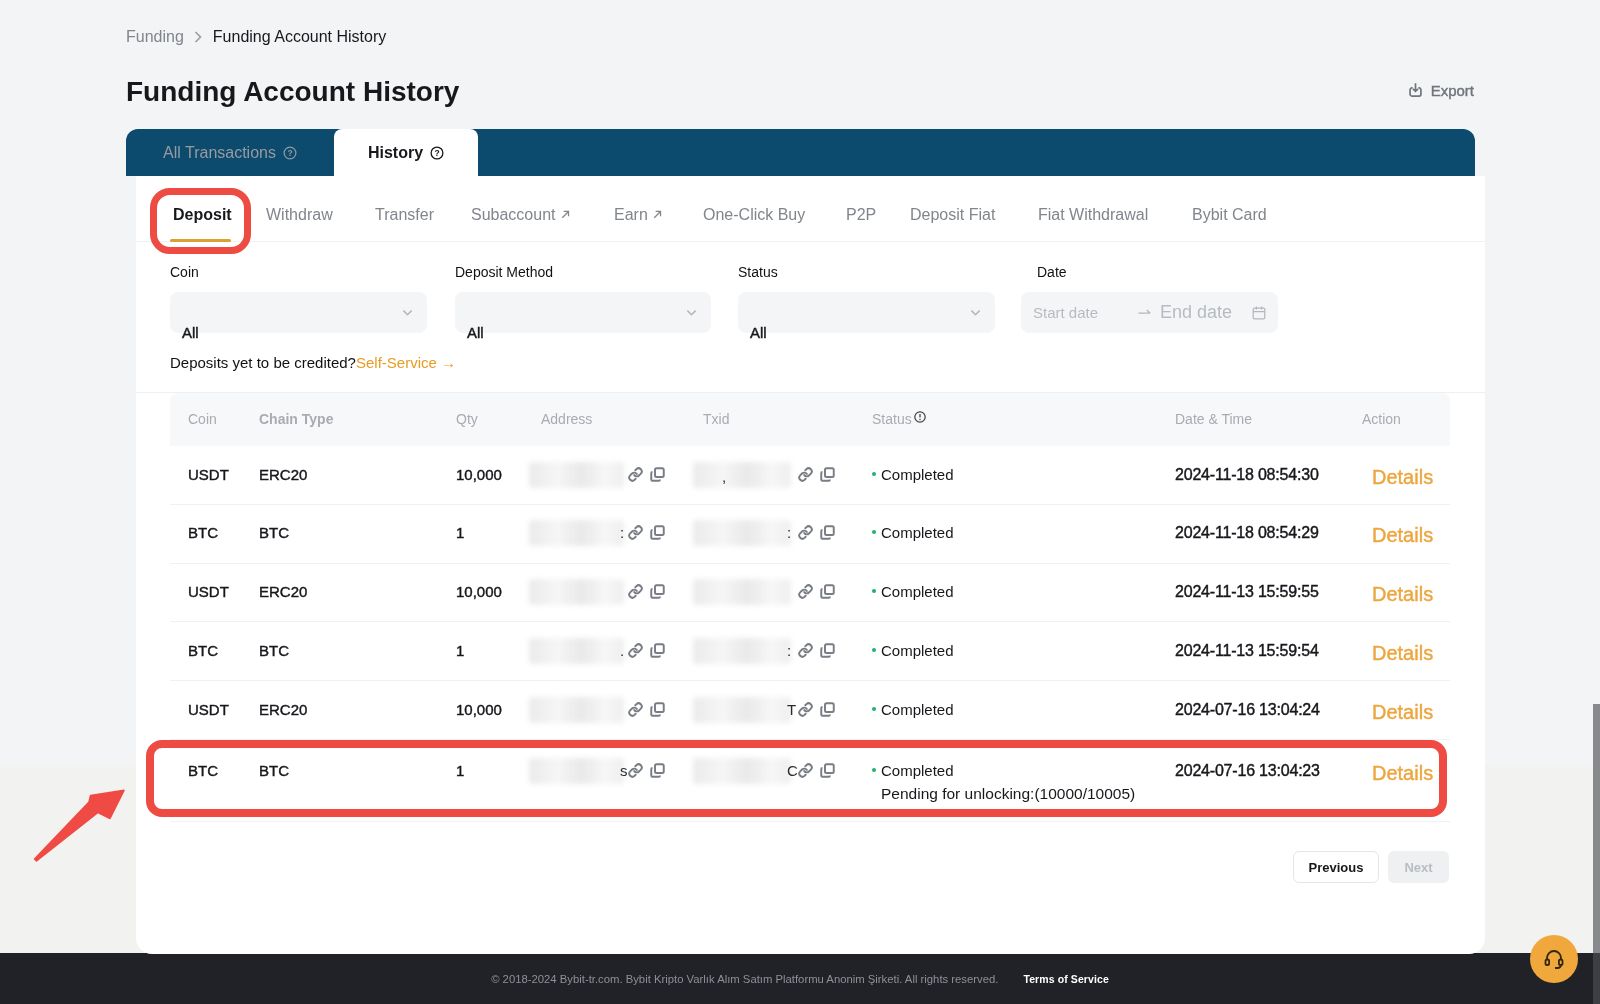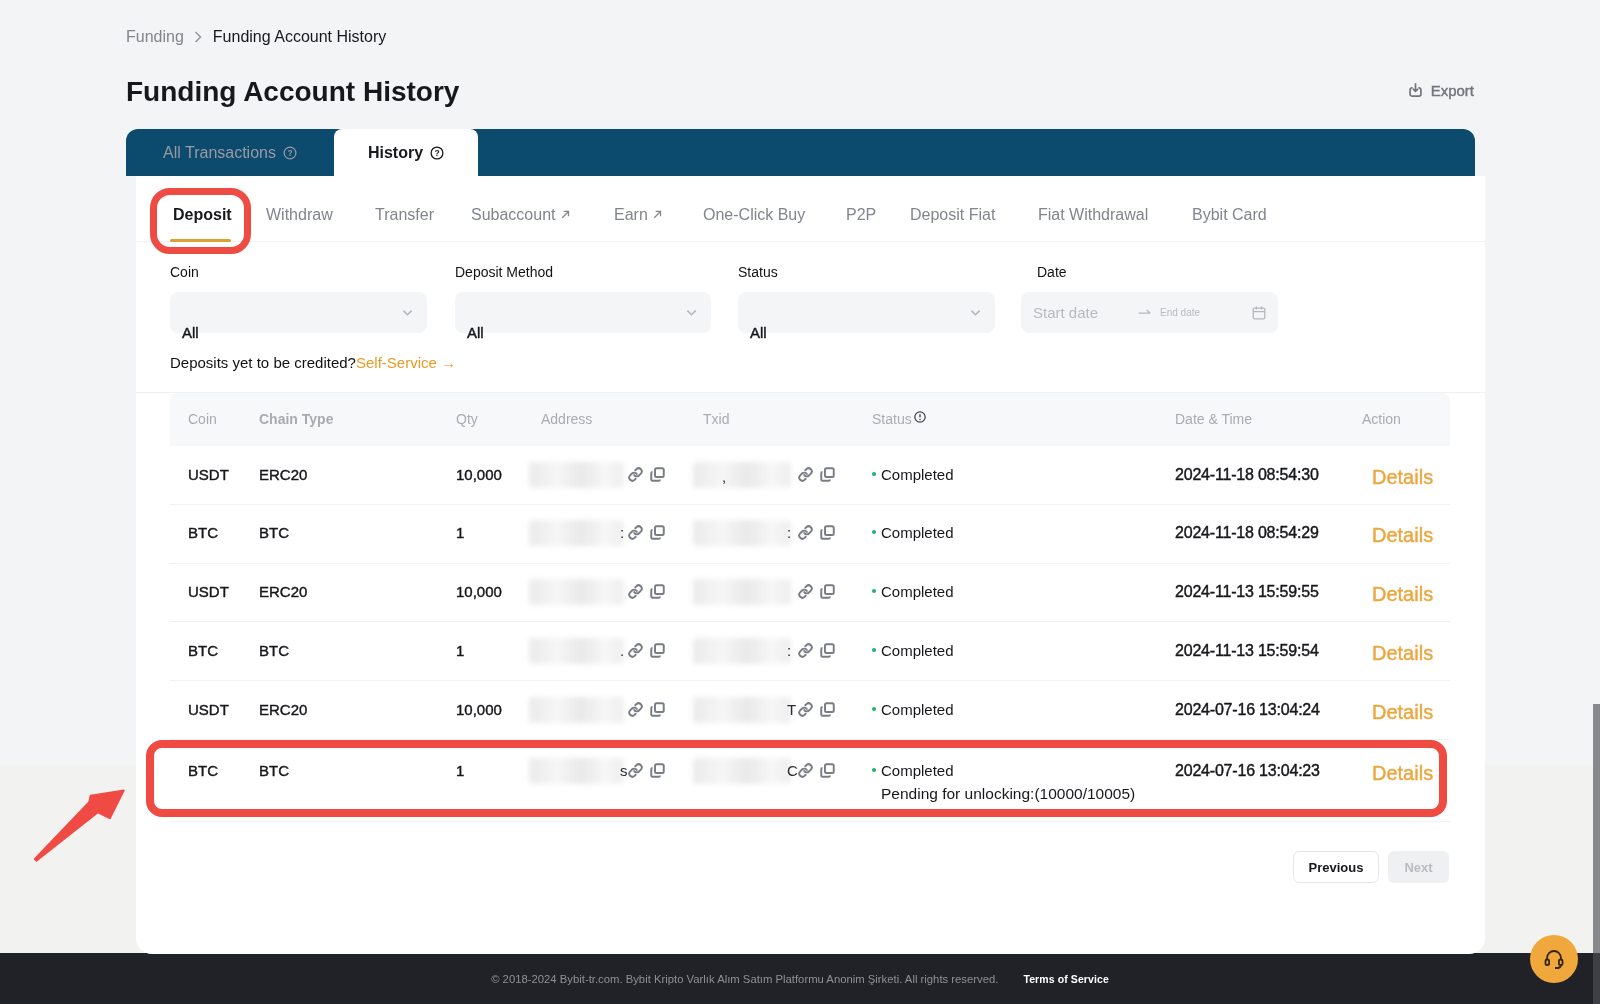--- a/index.html
+++ b/index.html
@@ -139,21 +139,21 @@
       <span class="val">All</span>
     <svg class="chev" width="15" height="15" viewBox="0 0 15 15" fill="none" stroke="#b2b6bc" stroke-width="1.5">
         <path d="M3.4 5.6 L7.5 9.7 L11.6 5.6"></path>
       </svg>
     </div>
   <div class="fselect" style="left:885px; width:257px;">
     <span style="font-size:15px; color:#b7bbc1;">Start date</span>
     <svg style="margin-left:40px;" width="13" height="12" viewBox="0 0 13 12" fill="none" stroke="#b3b7bd" stroke-width="1.2">
         <path d="M0.5 6.2 H12 M8.8 3 L12.2 6.2"></path>
       </svg>
-    <span style="font-size:10px; color:#b7bbc1; margin-left:9px;">End date</span>
+    <span style="font-size:18px; color:#b7bbc1; margin-left:9px;">End date</span>
     <svg class="chev" width="14" height="14" viewBox="0 0 14 14" fill="none" stroke="#b3b7bd" stroke-width="1.25">
         <rect x="1.2" y="2.2" width="11.6" height="10.6" rx="1.4"></rect>
         <path d="M4.4 0.6 v3 M9.6 0.6 v3 M1.4 5.6 H12.6"></path>
       </svg>
   </div>
 
   <div class="credited">Deposits yet to be credited?<a>Self-Service</a> <span style="color:#e89c22;">→</span></div>
 
   <div class="abs tabletop"></div>
   <div class="abs thead">

